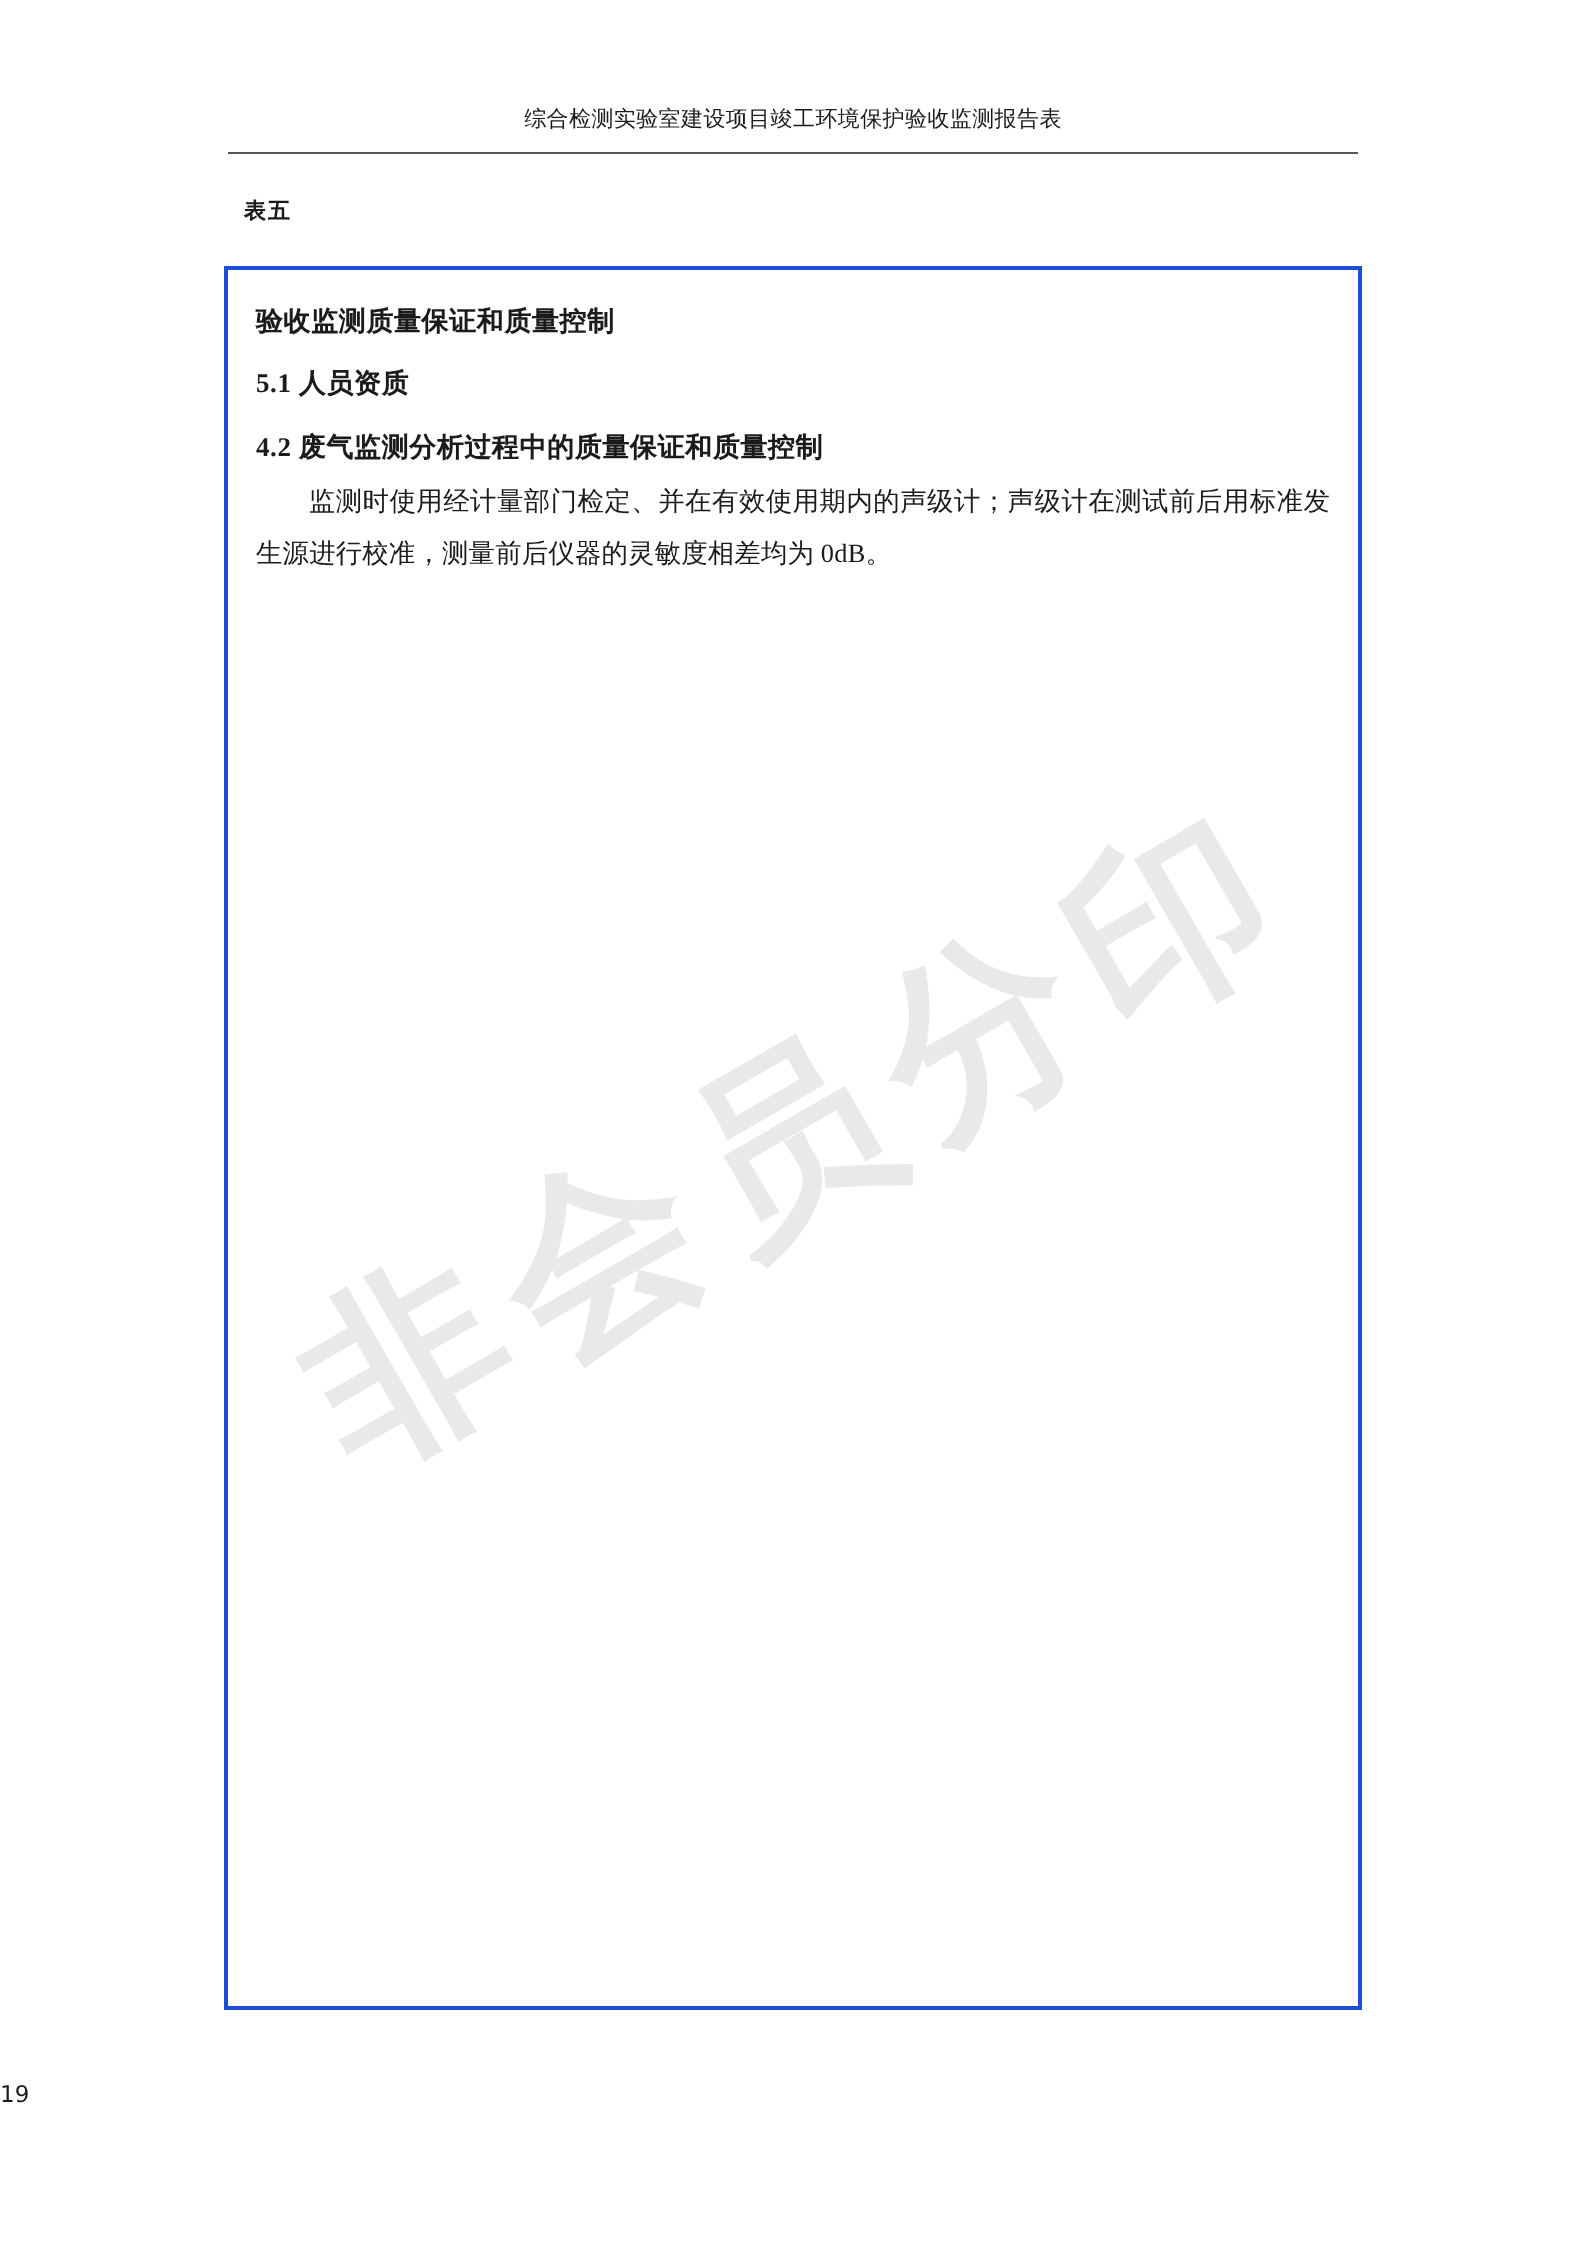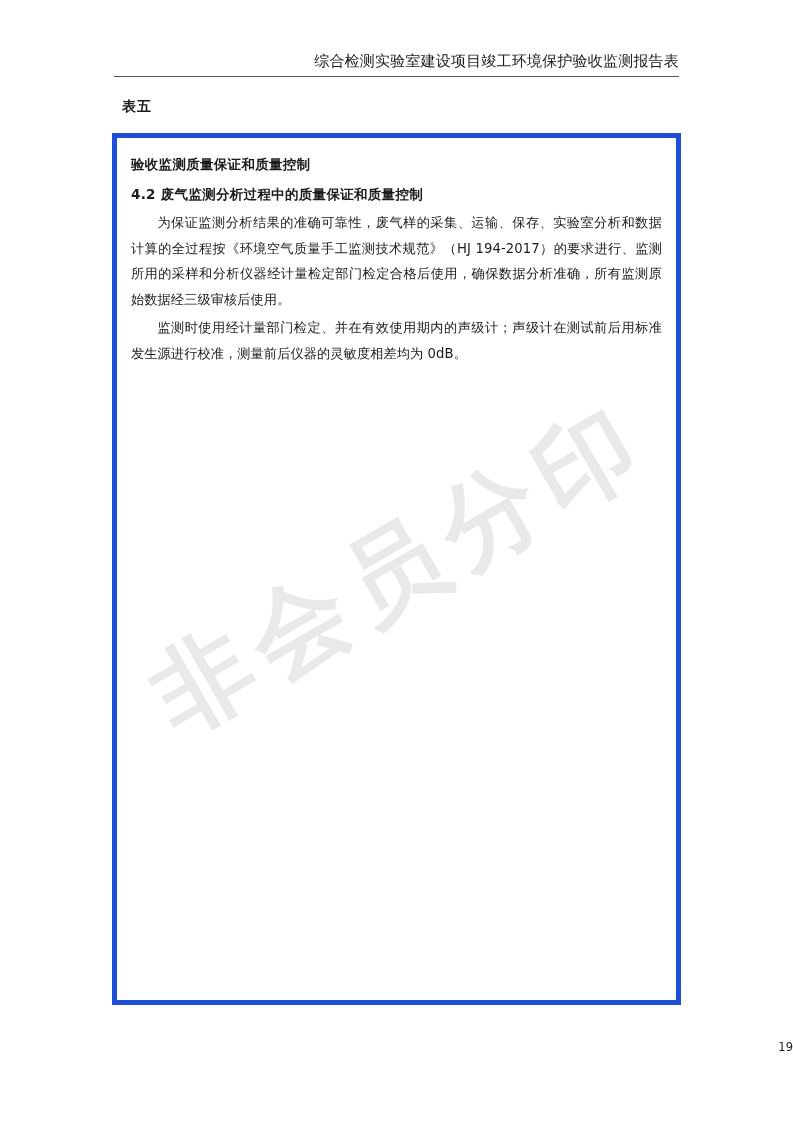--- a/index.html
+++ b/index.html
@@ -21,55 +21,56 @@
     width: 793px;
     height: 1122px;
   }
 
   
   .doc-header {
     position: absolute;
     top: 52px;
     left: 114px;
     width: 565px;
-    text-align: right;
-    font-size: 15px;
+    text-align: center;
+    font-size: 11px;
     letter-spacing: 0.2px;
     color: #1b1b1b;
   }
   .header-rule {
     position: absolute;
     top: 76px;
     left: 114px;
     width: 565px;
     height: 1px;
     background: #555;
   }
 
   
   .table-label {
     position: absolute;
     top: 98px;
     left: 122px;
-    font-size: 14px;
+    font-size: 11px;
     font-weight: bold;
     letter-spacing: 1px;
     color: #1b1b1b;
   }
 
   
   .main-box {
     position: absolute;
     top: 133px;
     left: 112px;
     width: 569px;
     height: 872px;
-    border: 5px solid #1d4ed8;
+    border: 2px solid #1d4ed8;
     box-sizing: border-box;
     padding: 16px 14px 0 14px;
+    font-family: Liberation Serif, serif;
   }
 
   .sec-title {
     font-size: 13.5px;
     font-weight: bold;
     color: #1b1b1b;
     letter-spacing: 0.3px;
     margin: 0 0 9px 0;
     line-height: 1.5;
   }
@@ -111,42 +112,42 @@
     letter-spacing: 12px;
     user-select: none;
   }
 
   
   .page-number {
     position: absolute;
     top: 1040px;
     left: 0;
     width: 793px;
-    text-align: right;
+    text-align: left;
     font-size: 11.5px;
     color: #1b1b1b;
   }
 </style>
 </head>
 <body>
 
 <div class="page">
 
   <div class="doc-header">综合检测实验室建设项目竣工环境保护验收监测报告表</div>
   <div class="header-rule"></div>
 
   <div class="table-label">表五</div>
 
   <div class="main-box">
 
     <div class="sec-title">验收监测质量保证和质量控制</div>
 
+    <div class="sub-title">5.1 人员资质</div>
 
     <div class="sub-title">4.2 废气监测分析过程中的质量保证和质量控制</div>
-    <p class="para">为保证监测分析结果的准确可靠性，废气样的采集、运输、保存、实验室分析和数据计算的全过程按《环境空气质量手工监测技术规范》（HJ 194-2017）的要求进行、监测所用的采样和分析仪器经计量检定部门检定合格后使用，确保数据分析准确，所有监测原始数据经三级审核后使用。</p>
 
     <p class="para">监测时使用经计量部门检定、并在有效使用期内的声级计；声级计在测试前后用标准发生源进行校准，测量前后仪器的灵敏度相差均为 0dB。</p>
 
   </div>
 
   <div class="watermark">非会员分印</div>
 
   <div class="page-number">19</div>
 
 </div>

